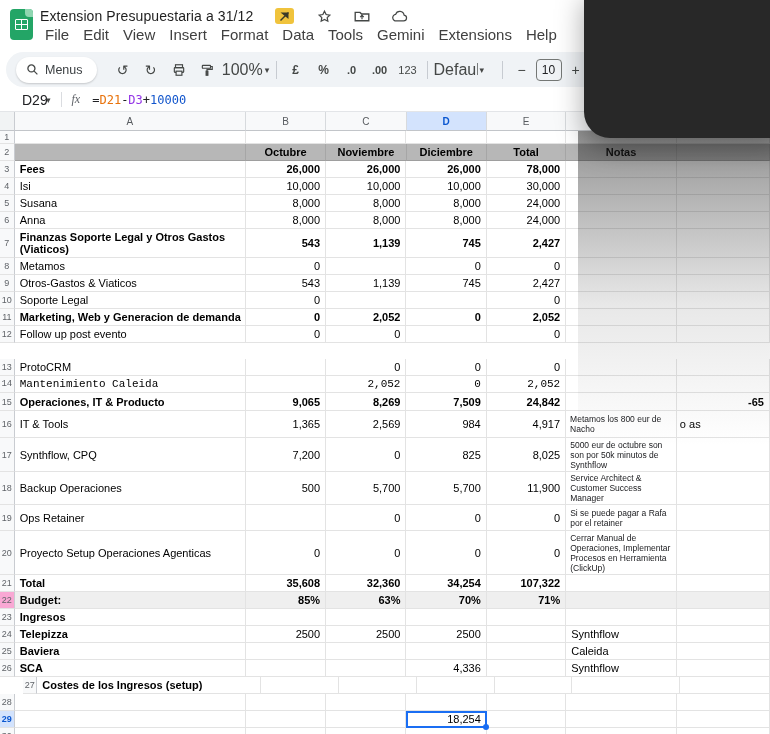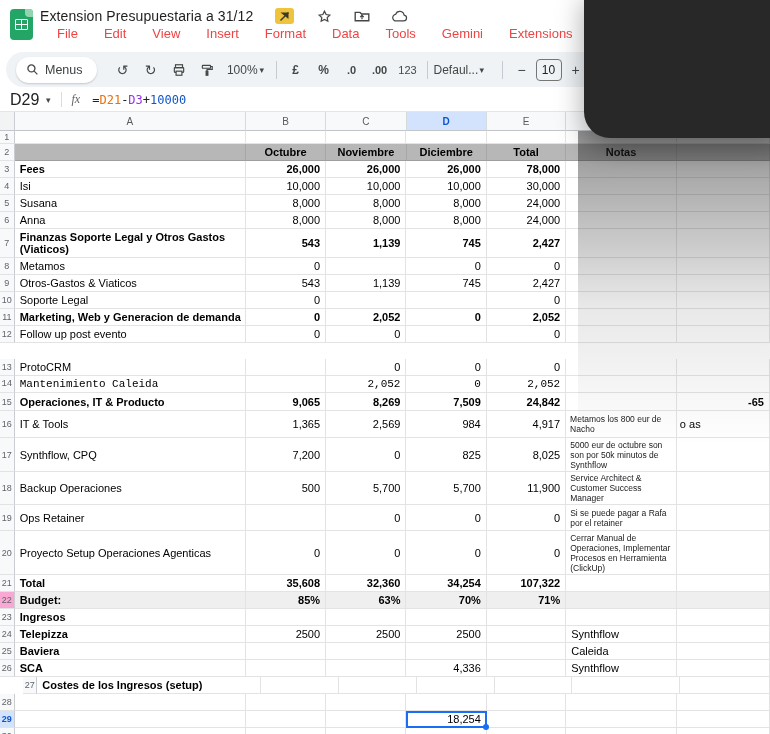--- a/index.html
+++ b/index.html
@@ -16,43 +16,43 @@
                   border:1.5px solid #fff; border-radius:1px; }
   .gs-icon .tbl:before { content:""; position:absolute; left:0; right:0; top:3.5px; height:1.5px; background:#fff; }
   .gs-icon .tbl:after  { content:""; position:absolute; top:0; bottom:0; left:4.5px; width:1.5px; background:#fff; }
 
   .title-row { position:absolute; left:40px; top:5px; height:22px; display:flex; align-items:center; gap:22px; }
   .doc-title { font-size:14px; font-weight:500; color:#1f1f1f; letter-spacing:.1px; }
   .badge-yellow { width:19px; height:16px; background:#f0c33c; border-radius:3px;
                   display:flex; align-items:center; justify-content:center; }
   .hdr-ic { width:16px; height:16px; display:flex; align-items:center; justify-content:center; color:#444746; }
   .menu-row { position:absolute; left:38px; top:25px; height:18px; display:flex; }
-  .menu-item { font-size:13px; color:#ef4444; padding:1px 7px; border-radius:4px; cursor:default;margin-left:12px; }
+  .menu-item { font-size:15px; color:#404040; padding:1px 7px; border-radius:4px; cursor:default; }
 
   
   .toolbar { position:absolute; left:6px; top:52px; width:790px; height:35px;
              background:#f0f3f6; border-radius:18px; display:flex; align-items:center; padding:0 10px; }
   .pill { background:#fff; border-radius:14px; height:26px; display:flex; align-items:center;
           gap:6px; padding:0 14px 0 10px; box-shadow:0 1px 2px rgba(0,0,0,.18); }
   .pill span { font-size:12.5px; color:#3c4043; }
   .tb-btn { min-width:26px; height:26px; display:flex; align-items:center; justify-content:center;
             color:#444746; font-size:14px; border-radius:4px; margin:0 1px; }
   .tb-txt { font-size:12px; color:#444746; font-weight:bold; }
   .tb-sep { width:1px; height:18px; background:#c7cbd1; margin:0 5px; }
   .caret { font-size:9px; color:#444746; margin-left:2px; }
   .size-box { width:26px; height:22px; border:1px solid #747775; border-radius:4px;
               display:flex; align-items:center; justify-content:center; font-size:12px; color:#202124; }
-  .zoom-lbl, .font-lbl { font-size:12px; color:#444746; }
+  .zoom-lbl, .font-lbl { font-size:16px; color:#444746; }
   .font-lbl { width:44px; overflow:hidden; white-space:nowrap; }
   .dec-ic { font-size:11px; font-weight:bold; color:#444746; letter-spacing:0; }
 
   
   .fbar { position:absolute; left:0; top:88px; width:770px; height:24px; background:#fff;
           display:flex; align-items:center; border-bottom:1px solid #e3e5e8; }
-  .name-box { width:46px; padding-left:10px; font-size:16px; color:#202124; }
+  .name-box { width:46px; padding-left:22px; font-size:14px; color:#202124; }
   .fb-caret { font-size:9px; color:#444746; margin-right:10px; }
   .fb-div { width:1px; height:15px; background:#dadce0; margin-right:10px; }
   .fx { font-size:12px; font-style:italic; color:#5f6368; font-family:"Liberation Serif", serif; margin-right:12px; }
   .formula { font-size:12px; font-family:"DejaVu Sans Mono", monospace; letter-spacing:0; }
 
   
   .grid { position:absolute; left:0; top:112px; width:770px; height:622px; overflow:hidden; background:#fff; }
   .chrow { display:flex; height:19px; }
   .chc { background:#f8f9fa; border-right:1px solid #d7dadd; border-bottom:1px solid #c2c5c9;
          display:flex; align-items:center; justify-content:center; font-size:10px; color:#575b5f; }

